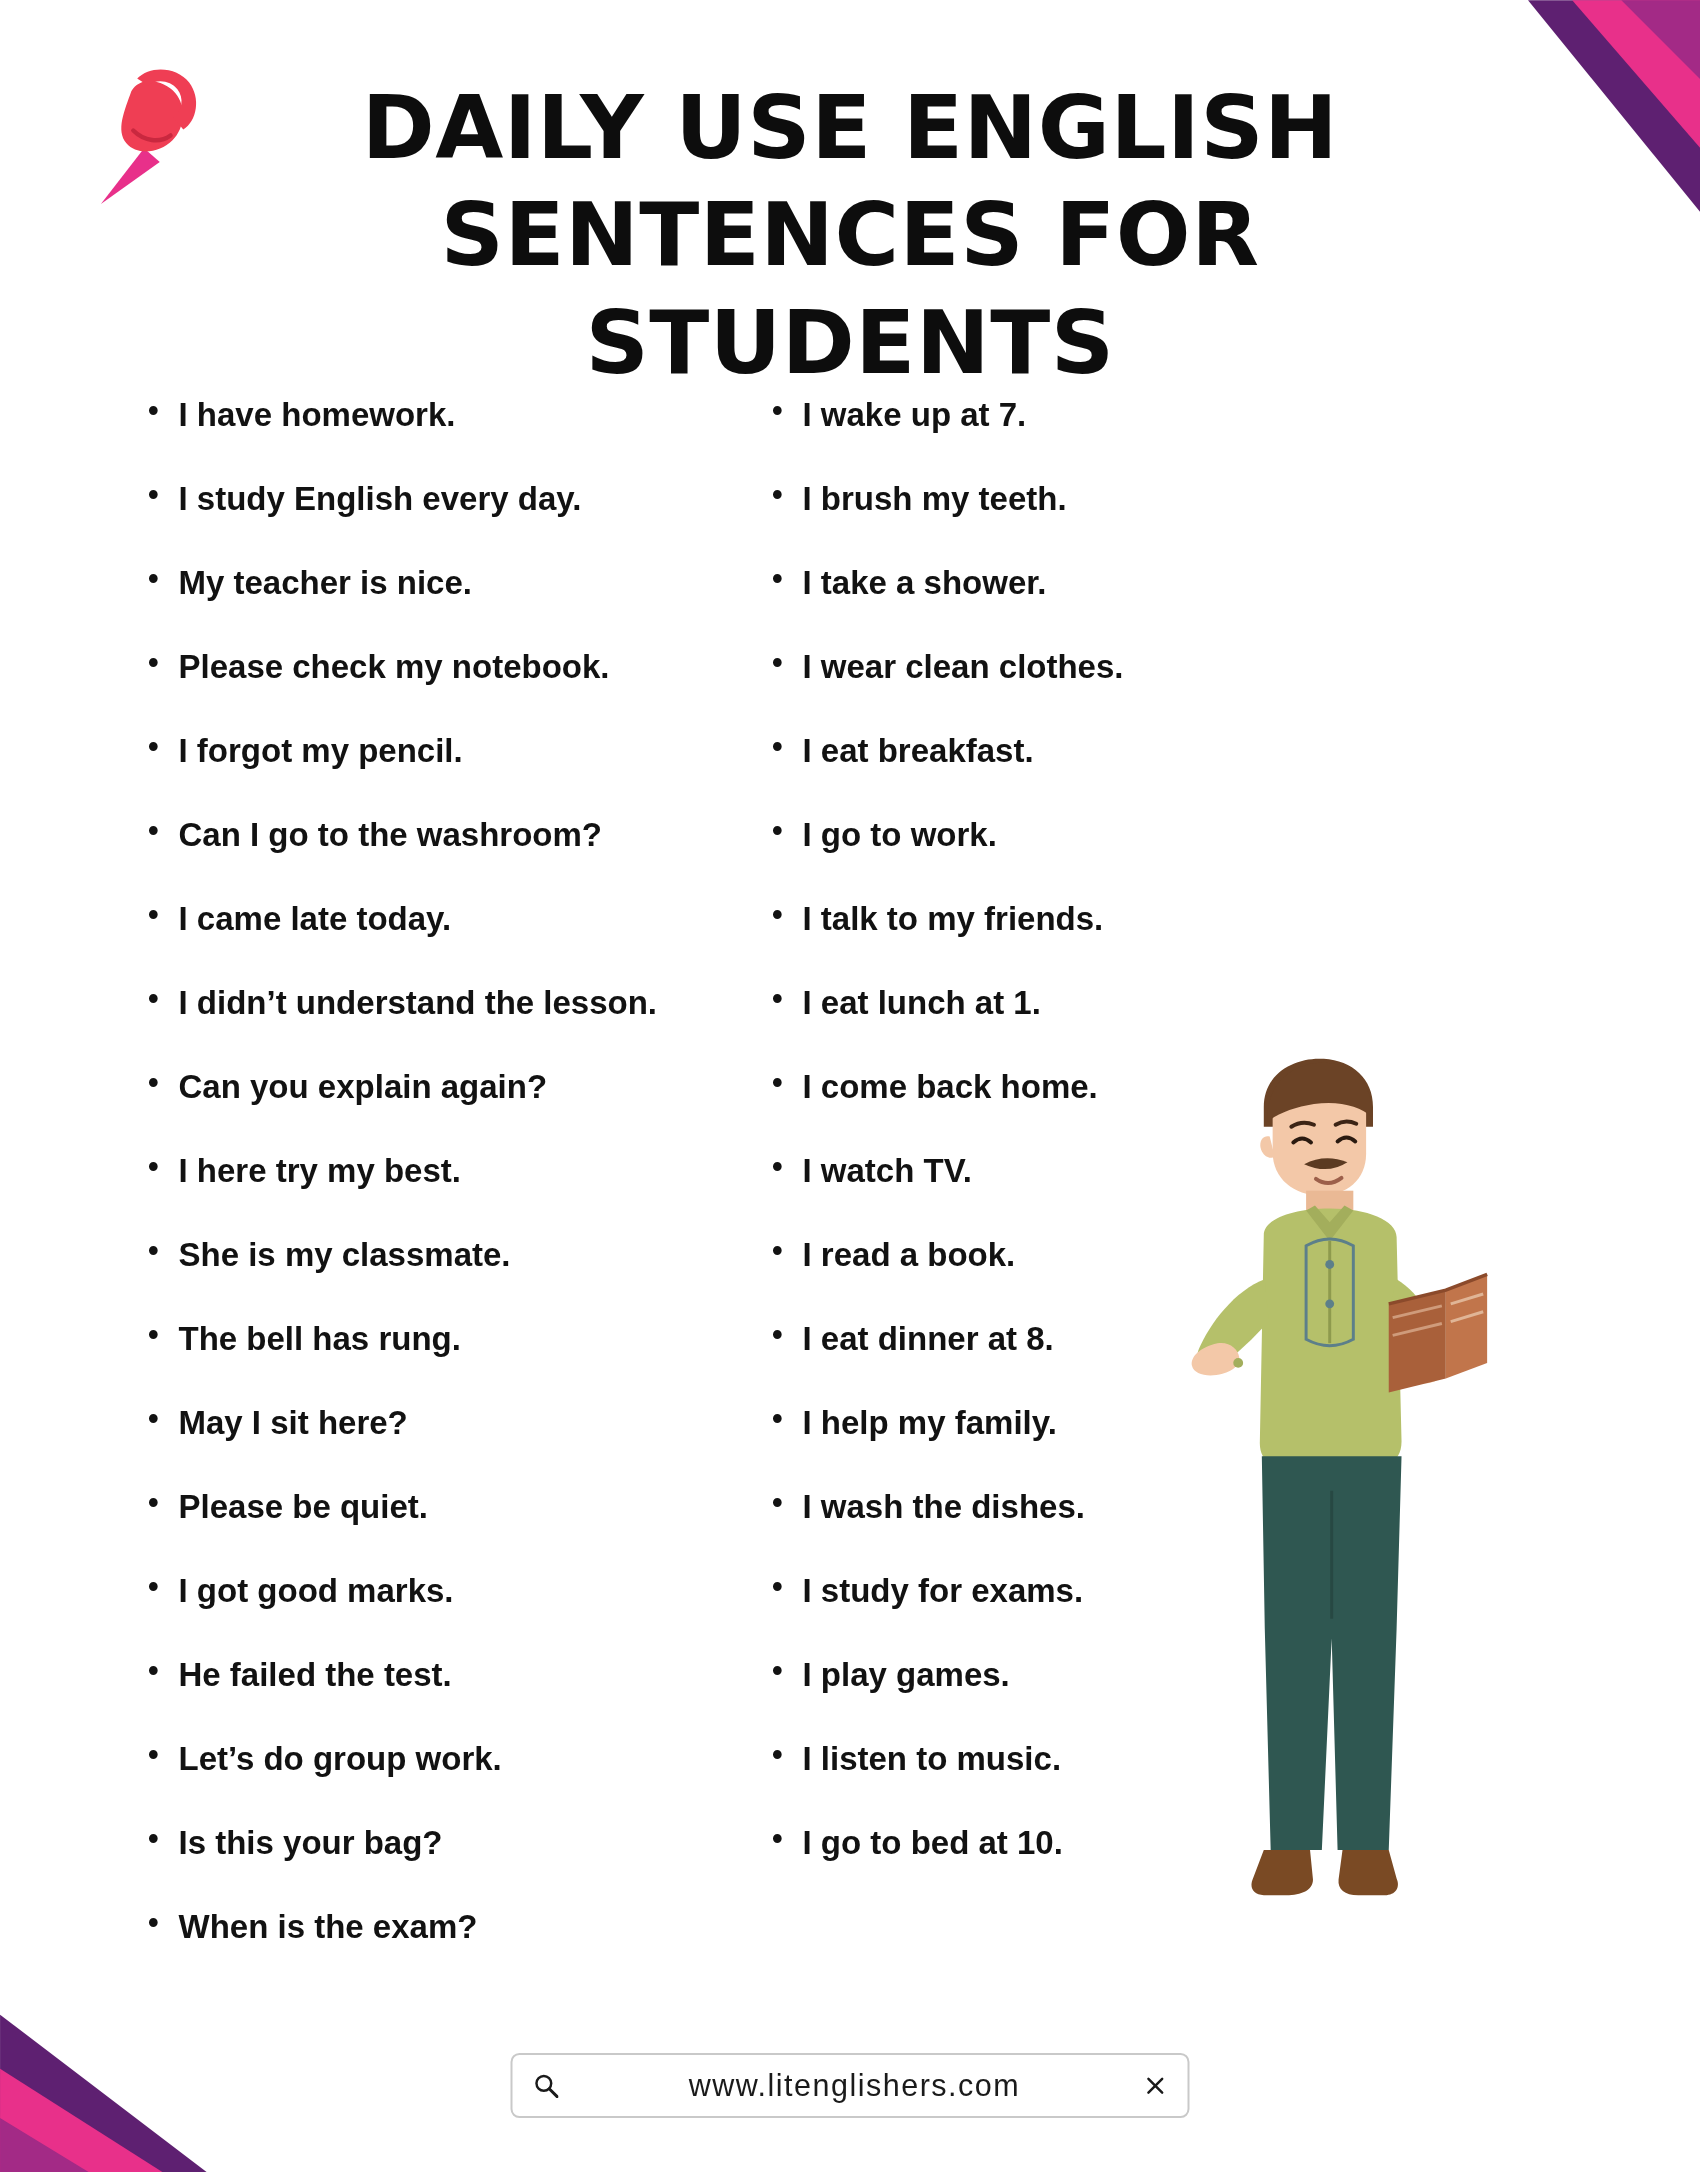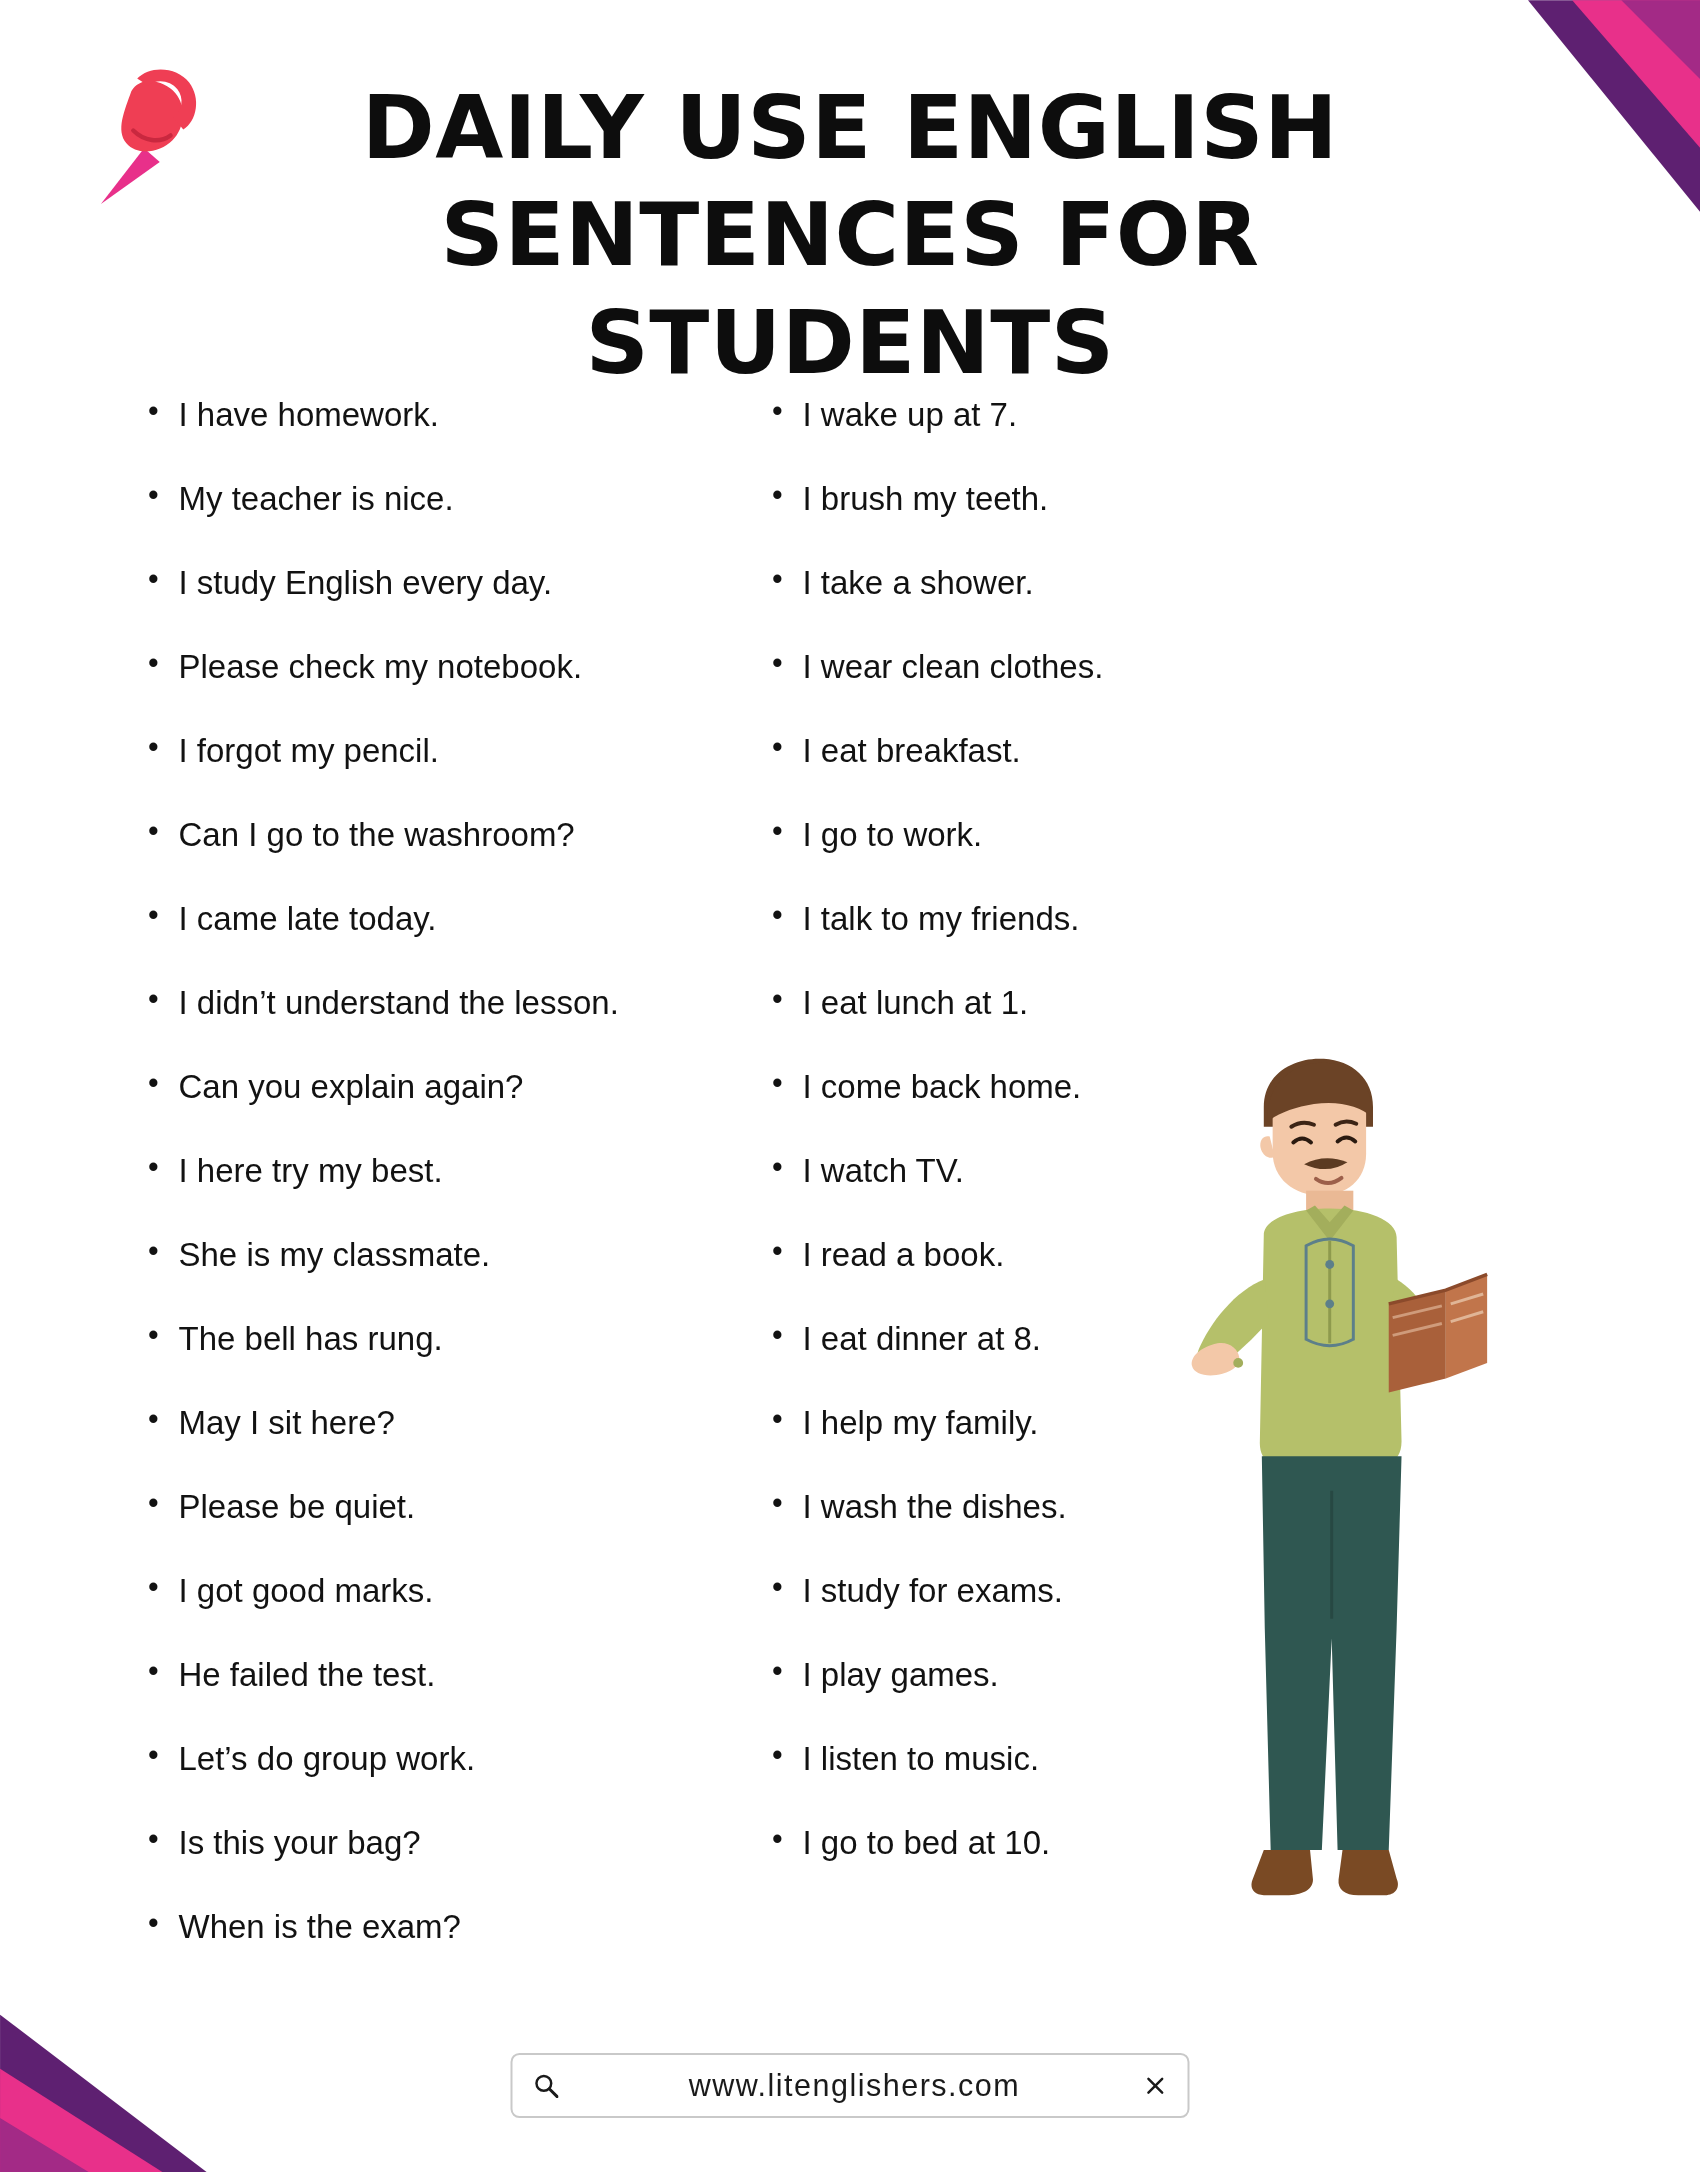--- a/index.html
+++ b/index.html
@@ -64,20 +64,21 @@
   .columns {
     position: absolute;
     top: 398px;
     left: 0;
     width: 1700px;
     display: flex;
     flex-direction: row;
   }
   .col {
     box-sizing: border-box;
+    font-weight: bold;
   }
   .col-left {
     width: 738px;
     padding-left: 148px;
   }
   .col-right {
     width: 885px;
     padding-left: 34px;
   }
   ul.sentence-list {
@@ -180,22 +181,22 @@
 
 <div class="header">
   <h1 class="title">Daily Use English Sentences For Students</h1>
 </div>
 
 <div class="columns">
 
   <div class="col col-left">
     <ul class="sentence-list">
       <li>I have homework.</li>
+      <li>I study English every day.</li>
       <li>My teacher is nice.</li>
-      <li>I study English every day.</li>
       <li>Please check my notebook.</li>
       <li>I forgot my pencil.</li>
       <li>Can I go to the washroom?</li>
       <li>I came late today.</li>
       <li>I didn’t understand the lesson.</li>
       <li>Can you explain again?</li>
       <li>I here try my best.</li>
       <li>She is my classmate.</li>
       <li>The bell has rung.</li>
       <li>May I sit here?</li>

